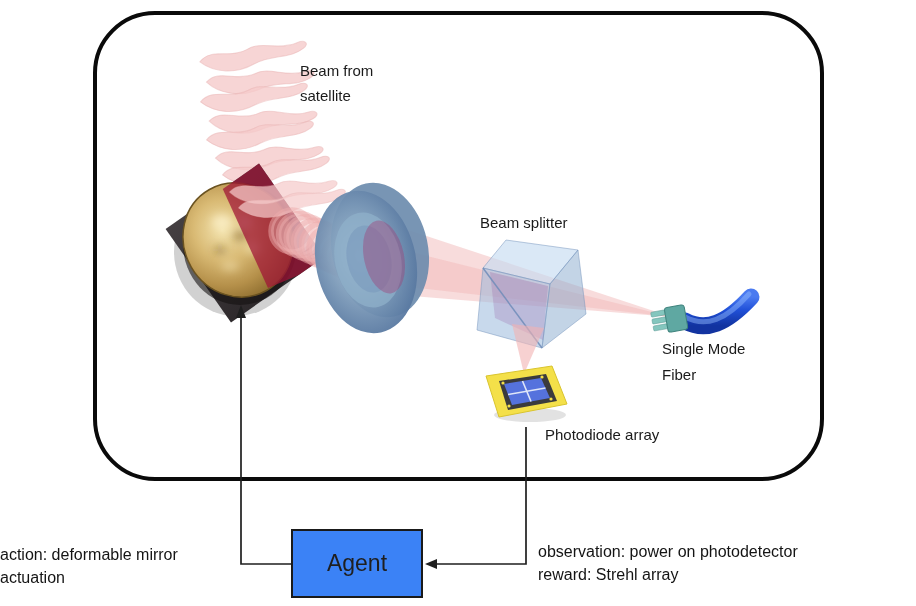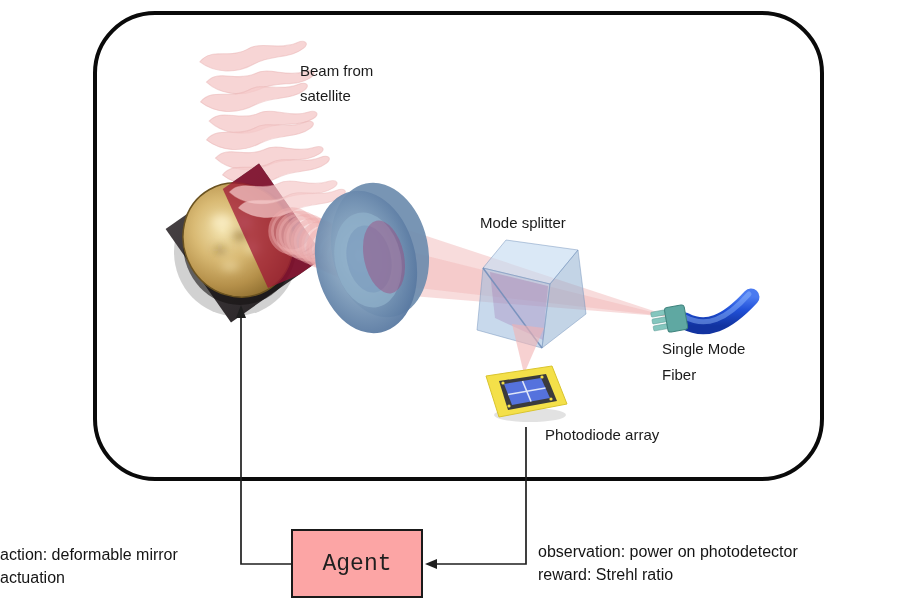--- a/index.html
+++ b/index.html
@@ -5,22 +5,22 @@
   html,body{margin:0;padding:0;background:#fff;}
   .stage{position:relative;width:916px;height:606px;background:#ffffff;
          font-family:"Liberation Sans",sans-serif;color:#1a1a1a;overflow:hidden;}
   .env-border{position:absolute;left:93px;top:11px;width:731px;height:470px;
               border:4.5px solid #0a0a0a;border-radius:62px;box-sizing:border-box;background:transparent;}
   svg.diagram{position:absolute;left:0;top:0;}
   .label{position:absolute;font-size:15px;line-height:25px;white-space:pre-line;}
   .diagram-title{position:absolute;left:561px;top:52px;font-size:20px;font-weight:bold;
                  line-height:28px;white-space:pre-line;color:#111;}
   .agent-box{position:absolute;left:291px;top:529px;width:132px;height:69px;
-             border:2.5px solid #1a1a1a;box-sizing:border-box;background:#fca5a5;
-             display:flex;align-items:center;justify-content:center;font-size:23px;color:#1f1f1f;font-family:Liberation Mono, monospace;}
+             border:2.5px solid #1a1a1a;box-sizing:border-box;background:#3b82f6;
+             display:flex;align-items:center;justify-content:center;font-size:23px;color:#1f1f1f;}
   .annotation{position:absolute;font-size:16px;line-height:23px;white-space:pre-line;color:#141414;}
   .annotation.action{left:0;top:543px;width:240px;text-align:left;}
   .annotation.observation{left:538px;top:540px;text-align:left;}
 </style>
 </head>
 <body>
 
 <div class="stage">
 
   <div class="env-border"></div>
@@ -158,27 +158,27 @@
       <path d="M291,564 L241,564 L241,312"></path>
       <polygon points="236,318 246,318 241,305" fill="#1f1f1f" stroke="none"></polygon>
       <path d="M526,427 L526,564 L436,564"></path>
       <polygon points="437,559 437,569 425,564" fill="#1f1f1f" stroke="none"></polygon>
     </g>
   </svg>
 
 
   <div class="label" style="left:300px;top:58px;">Beam from
 satellite</div>
-  <div class="label" style="left:480px;top:210px;">Mode splitter</div>
+  <div class="label" style="left:480px;top:210px;">Beam splitter</div>
   <div class="label" style="left:662px;top:336px;line-height:26px;">Single Mode
 Fiber</div>
   <div class="label" style="left:545px;top:422px;">Photodiode array</div>
 
   <div class="agent-box">
     <span>Agent</span>
   </div>
 
   <div class="annotation action">action: deformable mirror
 actuation</div>
   <div class="annotation observation">observation: power on photodetector
-reward: Strehl ratio</div>
+reward: Strehl array</div>
 
 </div>
 
 </body></html>

